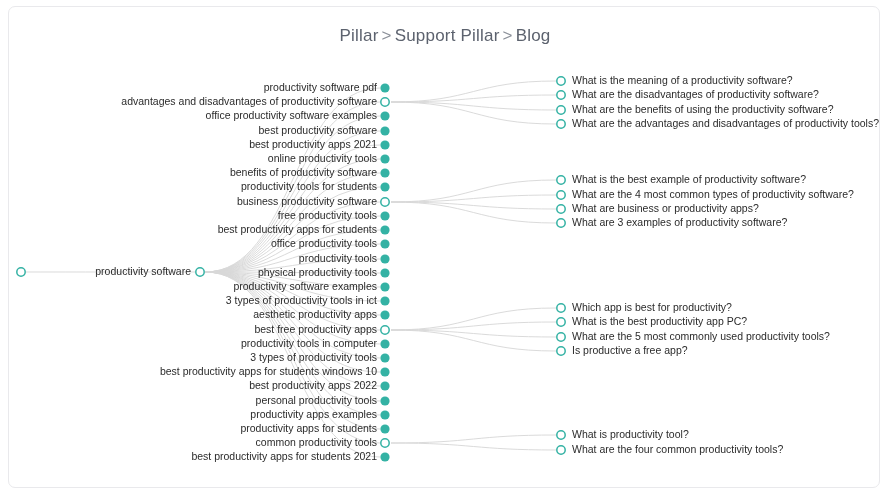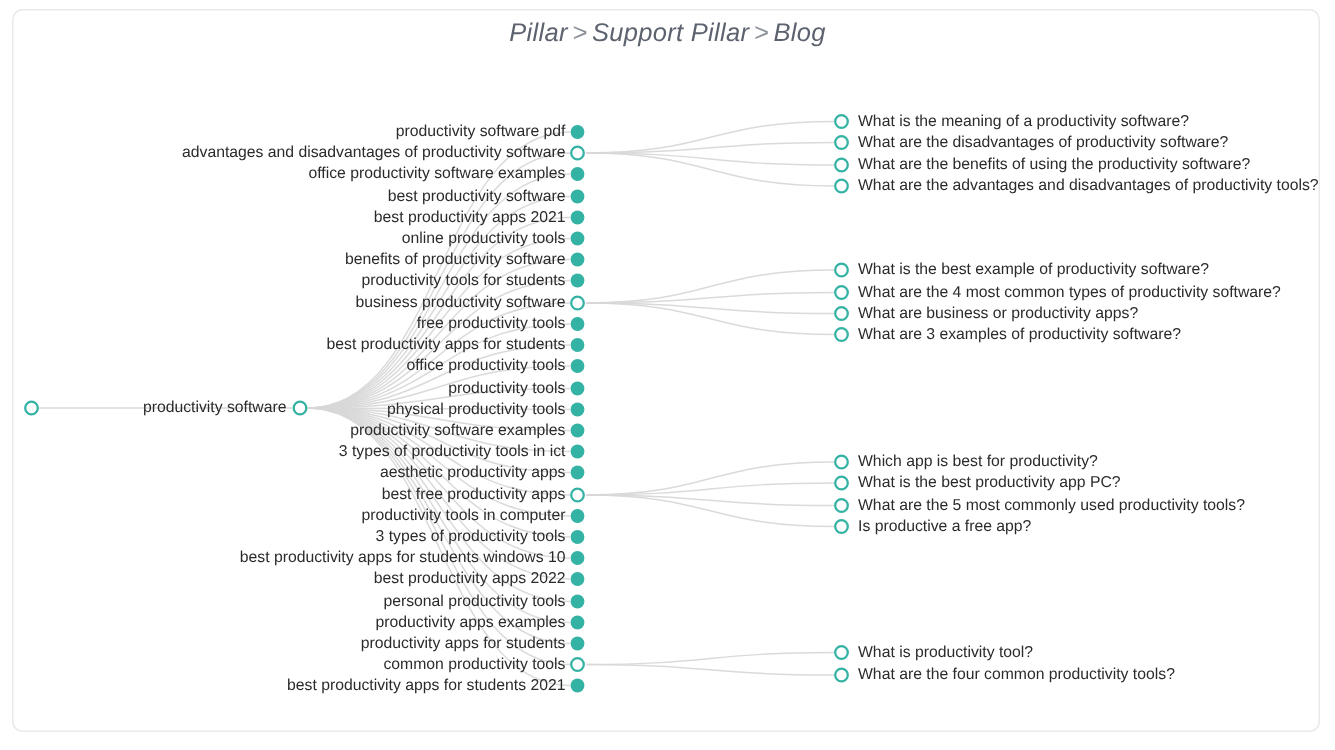--- a/index.html
+++ b/index.html
@@ -23,29 +23,28 @@
     width: 872px;
     height: 482px;
     background: #ffffff;
     border: 1px solid #e9e9ec;
     border-radius: 7px;
     box-sizing: border-box;
   }
   .breadcrumb {
     position: absolute;
     left: 0;
-    top: 12px;
+    top: 26px;
     width: 100%;
     text-align: center;
     font-size: 17px;
     color: #5c626e;
     letter-spacing: 0.2px;
     white-space: nowrap;
     user-select: none;
-    font-style: italic;
   }
   .breadcrumb .sep { color: #8b9099; padding: 0 3px; }
   svg.graph {
     position: absolute;
     left: 0;
     top: 0;
     width: 890px;
     height: 500px;
     display: block;
   }

